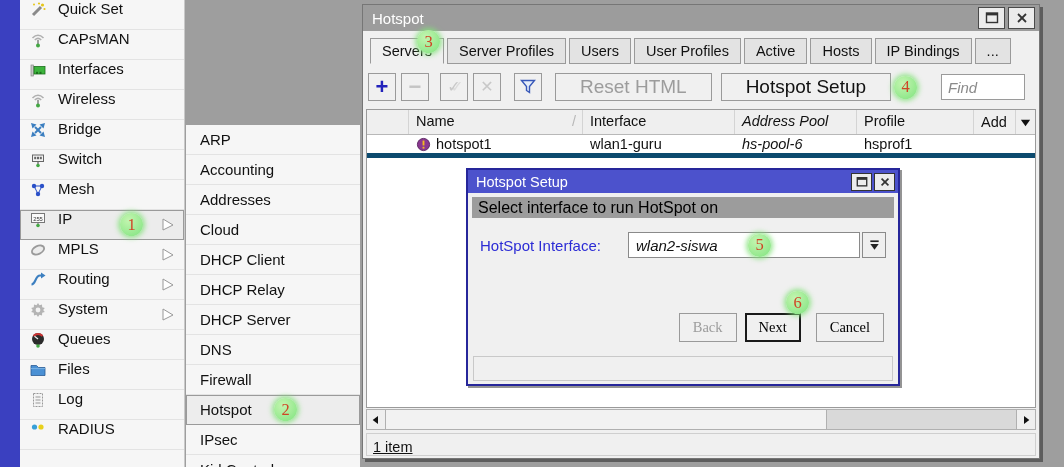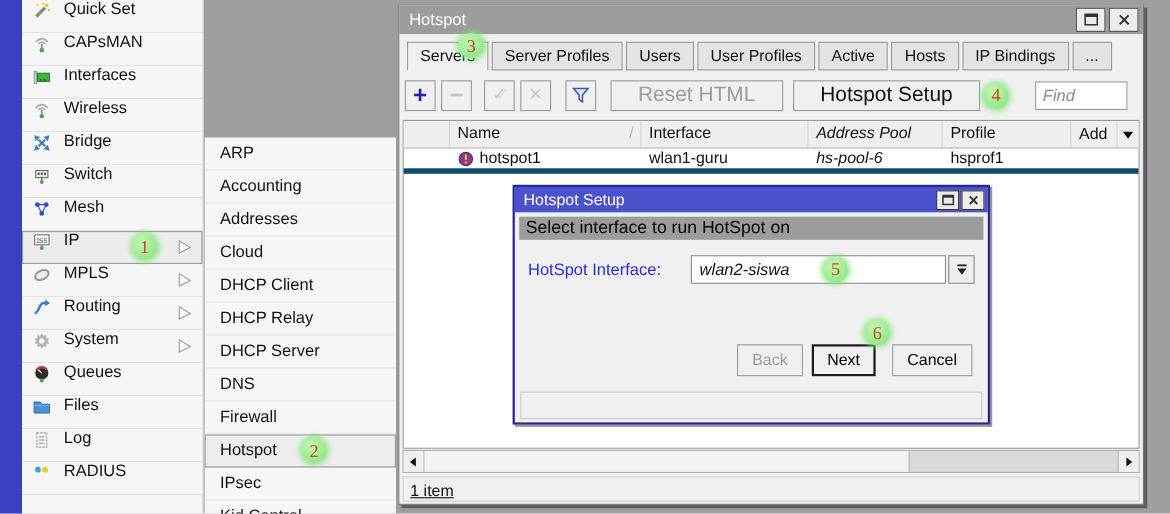--- a/index.html
+++ b/index.html
@@ -82,21 +82,21 @@
   .dbanner { margin:4px; height:21px; background:#9c9c9c; color:#000000; font-size:16px;
              display:flex; align-items:center; padding-left:6px; }
   .dfield { position:absolute; left:12px; top:62px; width:406px; display:flex; align-items:center; }
   .dlabel { color:#2b2bd5; font-size:15px; width:148px; flex:none; }
   .combo { flex:1; height:26px; border:1px solid #8a8a8a; background:#fff; display:flex;
            align-items:center; padding-left:7px; }
   .combo-input { border:none; outline:none; width:112px; font-family:inherit; font-style:italic;
                  font-size:15px; background:transparent; color:#111; }
   .combo-drop { width:24px; height:26px; margin-left:2px; border:1px solid #8a8a8a; background:#efefef;
                 display:flex; align-items:center; justify-content:center; flex:none; }
-  .dbuttons { position:absolute; top:143px; right:14px; display:flex; align-items:center; }
+  .dbuttons { position:absolute; top:143px; right:14px; display:flex; align-items:center;font-family:Liberation Serif, serif; }
   .dlg-btn { height:29px; border:1px solid #9a9a9a; background:#f0f0f0; font-family:inherit;
              font-size:14.5px; padding:0 13px; }
   .dlg-btn.back { color:#9c9c9c; margin-right:8px; }
   .dlg-btn.next { border:2px solid #1a1a1a; padding:0 12px; }
   .dlg-btn.cancel { margin-left:15px; }
   .dstatus { position:absolute; left:5px; right:5px; top:186px; height:25px;
              border:1px solid #c9c9c9; background:#f0f0f0; }
 
   
   .badge { position:absolute; width:23px; height:23px; border-radius:50%; z-index:10;

